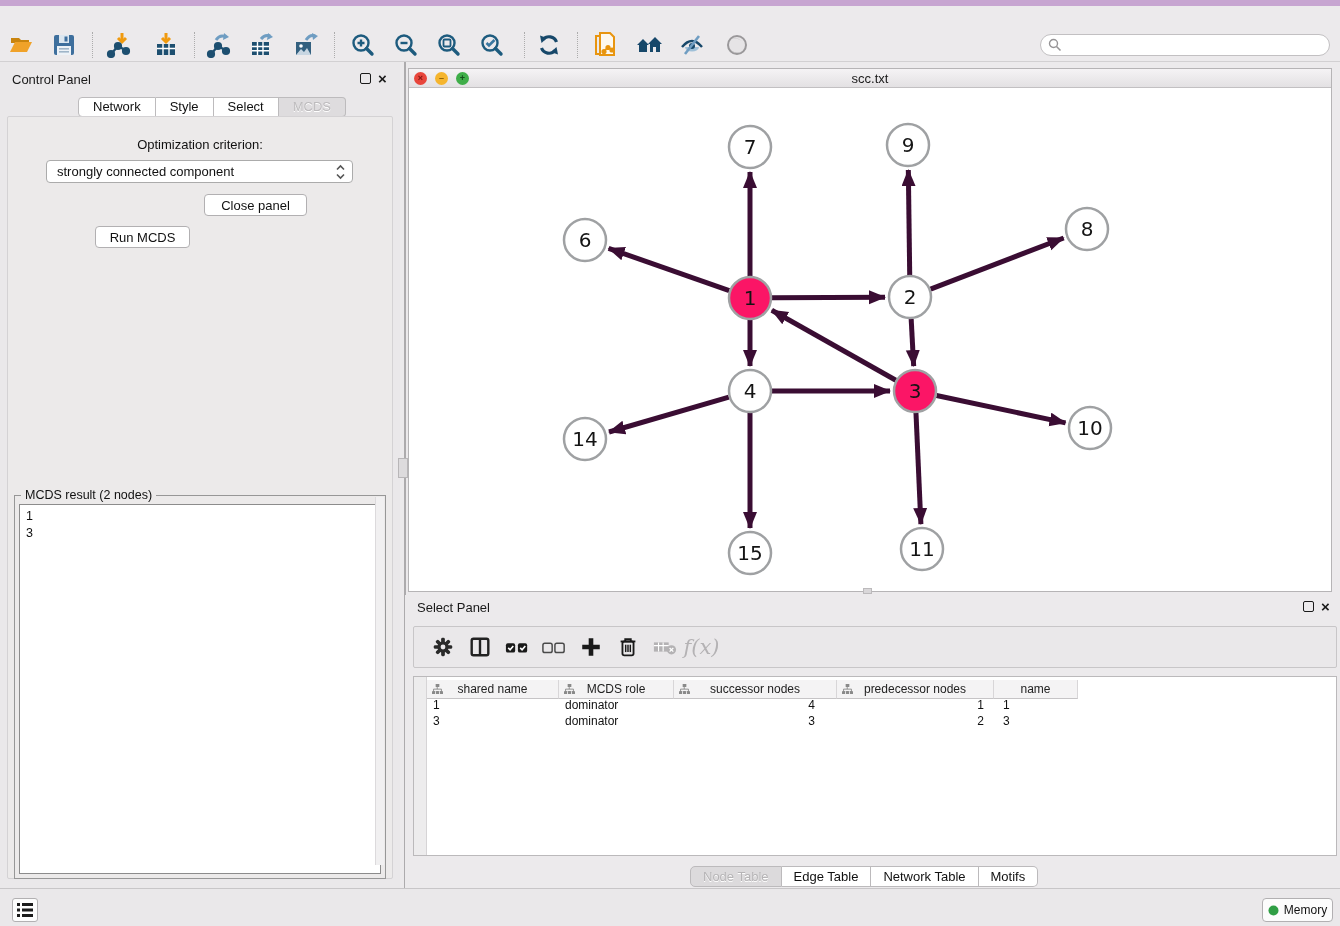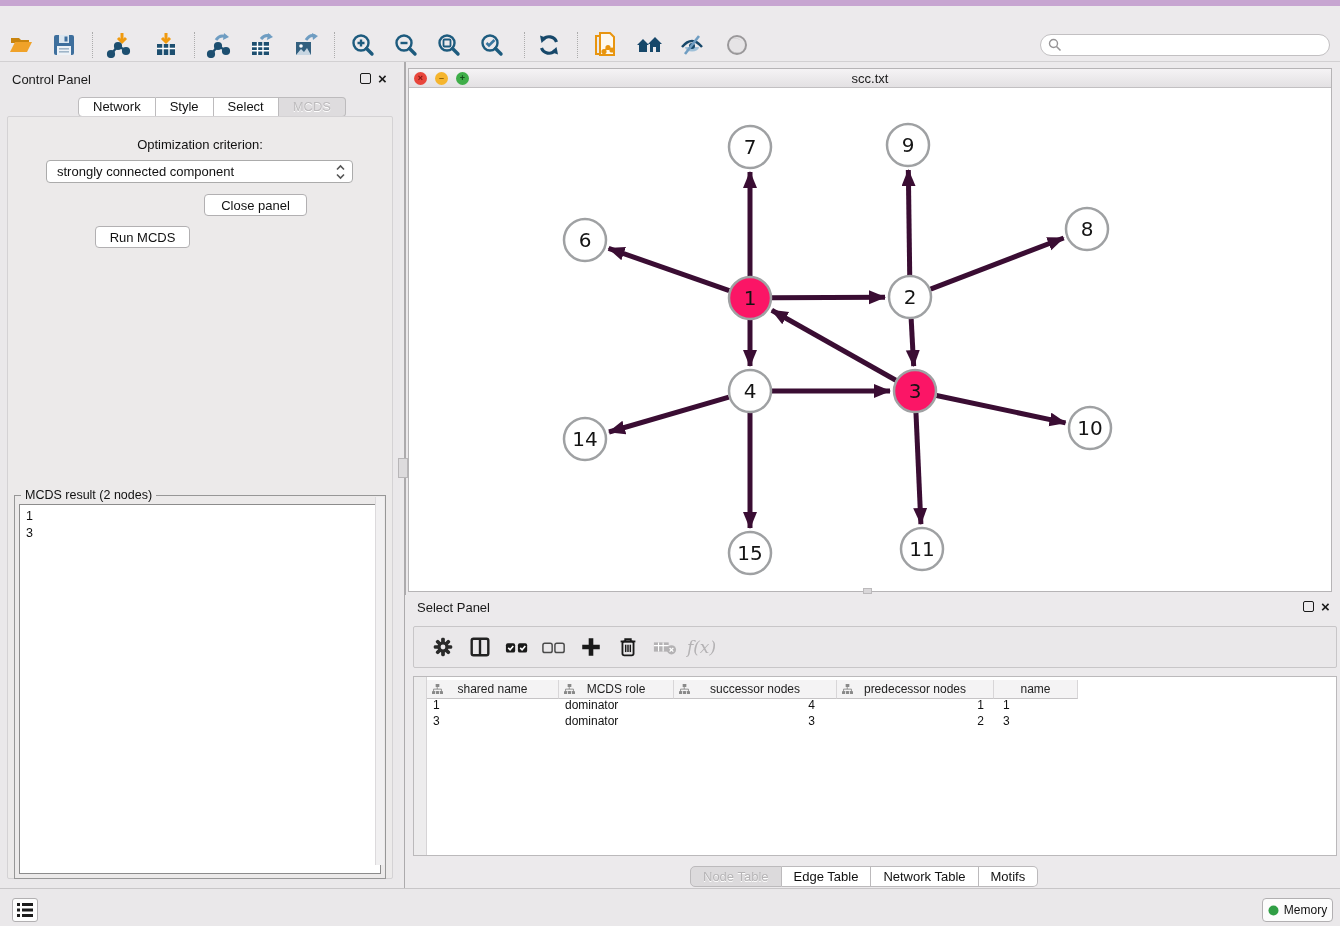--- a/index.html
+++ b/index.html
@@ -447,21 +447,21 @@
             <g fill="#B4B2B4">
               <rect x="2" y="8" width="16" height="10"></rect>
             </g>
             <g stroke="#fff" stroke-width="1.2">
               <path d="M2 11.5h16M7 8v10M12 8v10"></path>
             </g>
             <circle cx="21" cy="16" r="5" fill="#B4B2B4"></circle>
             <path d="M19 14l4 4M23 14l-4 4" stroke="#fff" stroke-width="1.4"></path>
           </svg>
       </span>
-      <span class="tpi" style="font-family:'DejaVu Serif','Liberation Serif',serif; font-style:italic; font-size:17px; color:#B4B2B4;">f(x)</span>
+      <span class="tpi" style="font-family:'DejaVu Serif','Liberation Serif',serif; font-style:italic; font-size:21px; color:#B4B2B4;">f(x)</span>
     </div>
 
     <div id="tp-table" class="abs">
       <div id="tp-gutter" class="abs"></div>
       <div id="tp-header" class="abs">
           <div class="th" style="width: 132px;">
             <span class="hicon"><svg width="11" height="11" viewBox="0 0 12 12">
                 <g fill="#8A8A8A">
                   <rect x="4" y="0" width="4" height="3.4" rx="0.5"></rect>
                   <rect x="0" y="7.6" width="3.4" height="3.4" rx="0.5"></rect>

